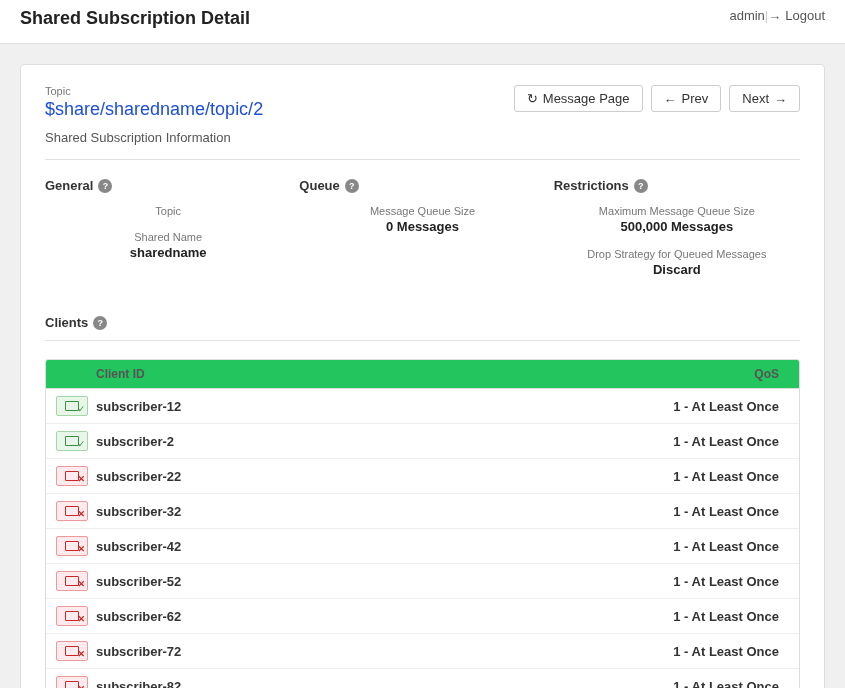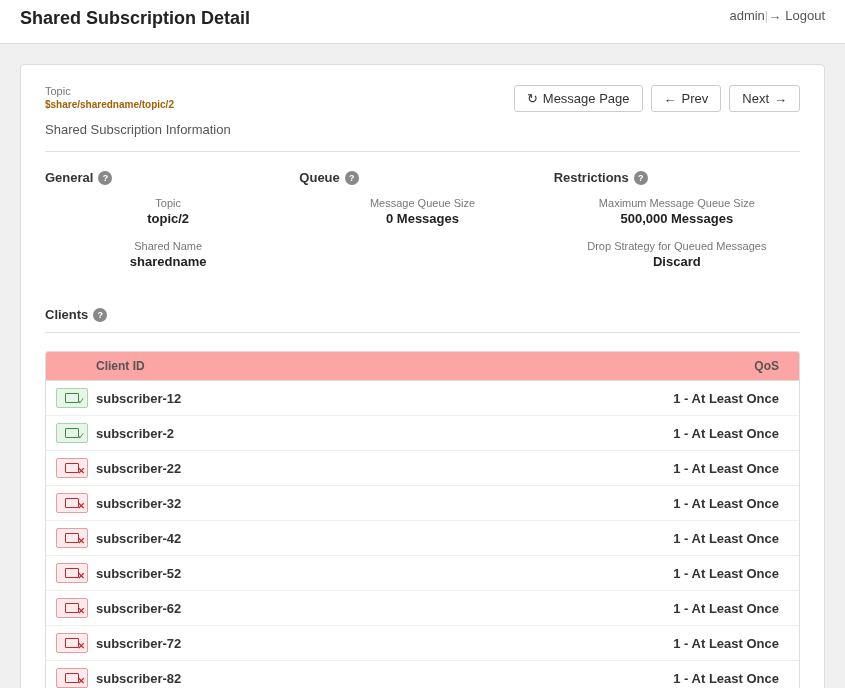--- a/index.html
+++ b/index.html
@@ -55,23 +55,23 @@
       align-items: flex-start;
       justify-content: space-between;
       margin-bottom: 10px;
     }
     .topic-label {
       font-size: 11px;
       color: #777;
       margin-bottom: 2px;
     }
     .topic-value {
-      font-size: 10px;
-      font-weight: 700;
-      color: #a16207;
+      font-size: 18px;
+      font-weight: 400;
+      color: #1d4ed8;
     }
     .header-actions {
       display: flex;
       gap: 8px;
       align-items: center;
     }
     .btn {
       padding: 5px 12px;
       border: 1px solid #ccc;
       border-radius: 3px;
@@ -148,21 +148,21 @@
       gap: 5px;
     }
     .table-container {
       border: 1px solid #ddd;
       border-radius: 3px;
       overflow: hidden;
       margin-top: 10px;
     }
     .table-header {
       display: flex;
-      background: #fca5a5;
+      background: #22c55e;
       border-bottom: 1px solid #ddd;
       padding: 7px 10px;
     }
     .col-icon { width: 40px; }
     .col-client-id { flex: 1; font-weight: 600; font-size: 12px; color: #555; }
     .col-qos { width: 200px; font-weight: 600; font-size: 12px; color: #555; text-align: right; padding-right: 10px; }
     .table-row {
       display: flex;
       align-items: center;
       padding: 7px 10px;
@@ -271,21 +271,20 @@
 
     <div class="info-sections">
 
       <div class="info-section">
         <div class="info-section-title">
           <span>General</span>
           <span class="help-icon">?</span>
         </div>
         <div class="info-field">
           <div class="info-field-label">Topic</div>
-          <div class="info-field-value">topic/2</div>
         </div>
         <div class="info-field">
           <div class="info-field-label">Shared Name</div>
           <div class="info-field-value">sharedname</div>
         </div>
       </div>
 
       <div class="info-section">
         <div class="info-section-title">
           <span>Queue</span>

